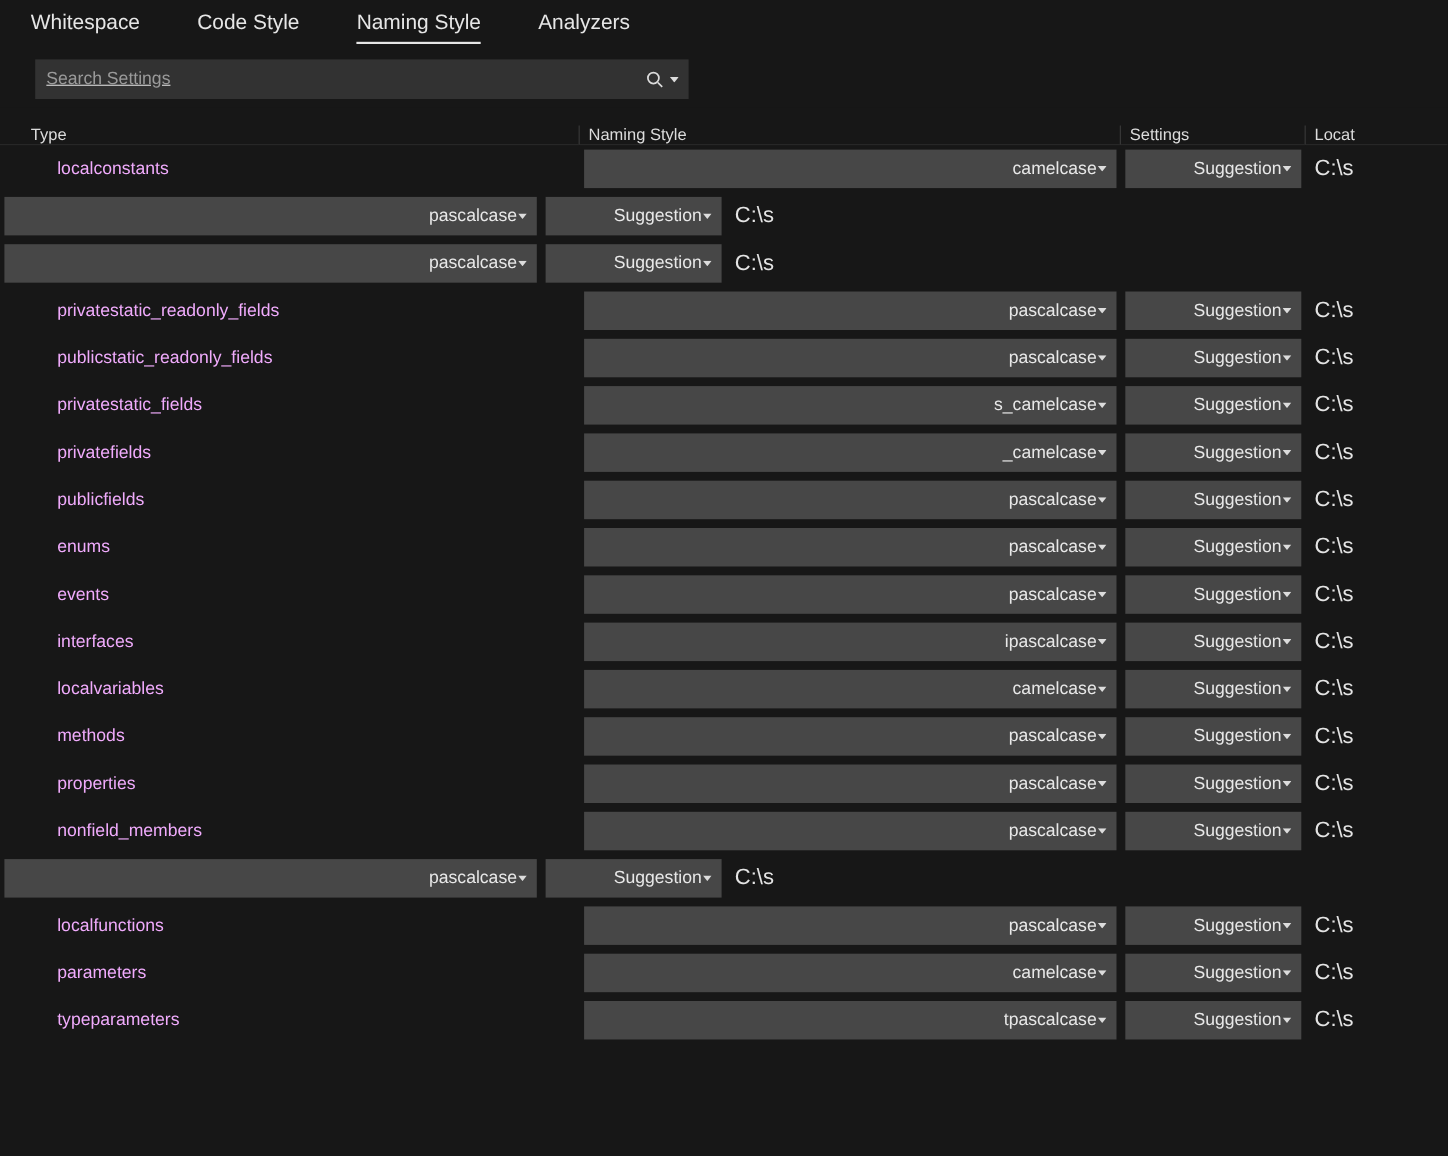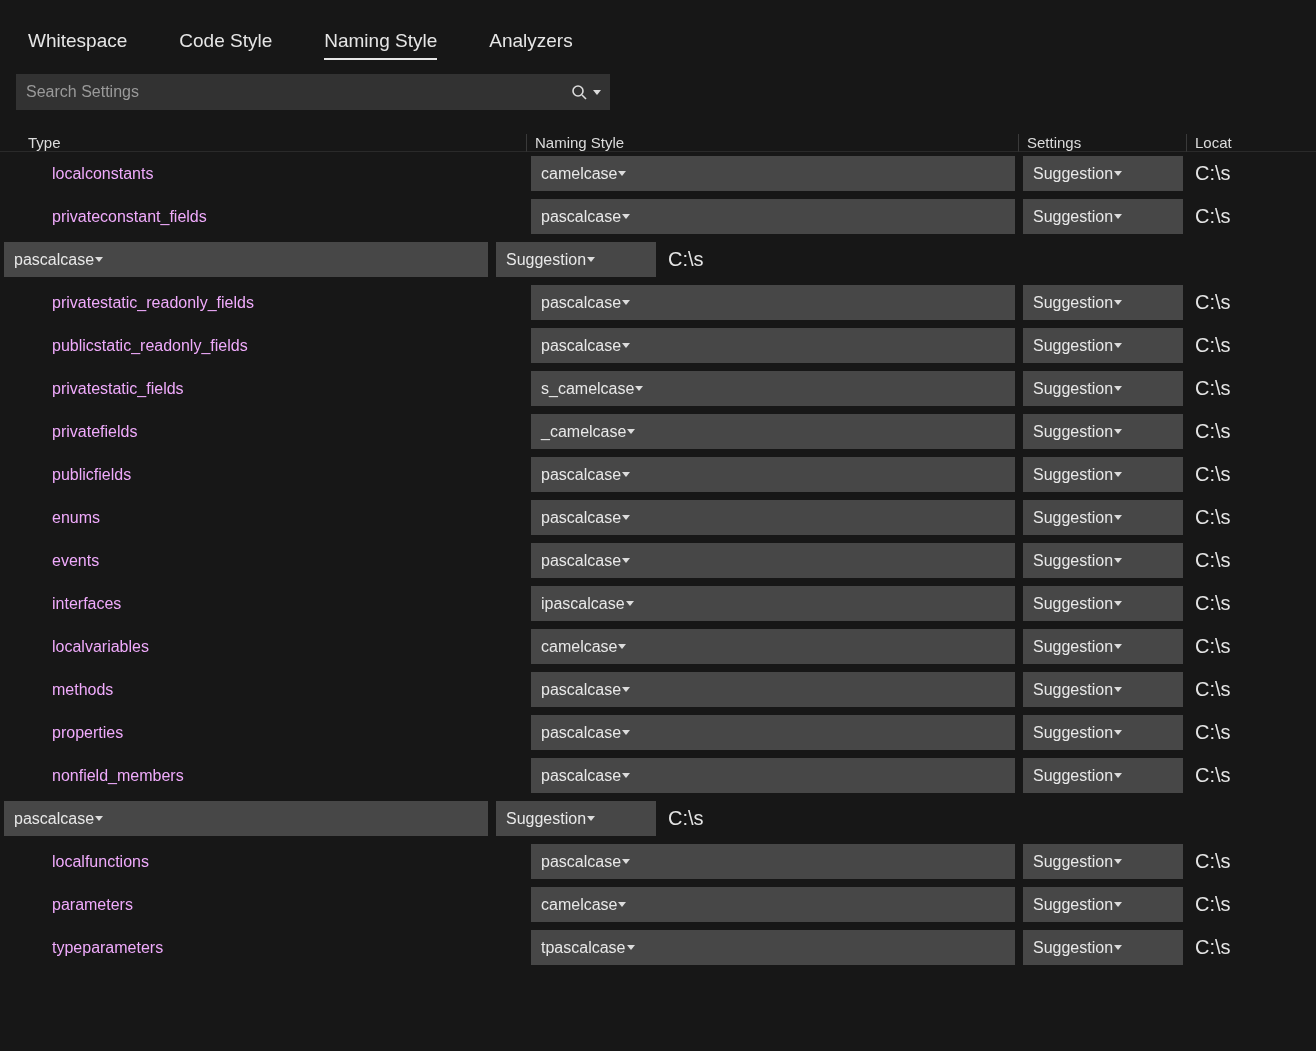--- a/index.html
+++ b/index.html
@@ -6,38 +6,38 @@
   html, body {
     width: 1316px;
     height: 1051px;
     background: #171717;
     font-family: "Segoe UI", Arial, sans-serif;
     color: #dcdcdc;
     overflow: hidden;
   }
   .root {
     padding: 10px 0 0 0;
-    margin-top: 20px;
   }
   .tabs {
     display: flex;
     gap: 52px;
     padding: 0 28px 14px 28px;
   }
   .tab {
     font-size: 19px;
     color: #e6e6e6;
     padding-bottom: 6px;
     cursor: pointer;
   }
   .tab.active {
     border-bottom: 2px solid #e6e6e6;
   }
   .search-row {
-    padding: 0 24px 8px 16px;
+    padding: 0 24px 8px 32px;
+    text-decoration: underline;
   }
   .search-box {
     width: 594px;
     height: 36px;
     background: #323232;
     display: flex;
     align-items: center;
     padding: 0 8px 0 10px;
   }
   .search-input {
@@ -99,21 +99,21 @@
   }
   .style-cell { width: 492px; padding: 0 4px; }
   .severity-cell { width: 168px; padding: 0 4px; }
   .location-cell { width: 129px; padding-left: 8px; font-size: 20px; color: #e4e4e4; overflow: hidden; white-space: nowrap; }
 
   .dropdown {
     height: 35px;
     background: #474747;
     display: flex;
     align-items: center;
-    justify-content: flex-start;
+    justify-content: flex-end;
     padding: 0 8px 0 10px;
     font-size: 16px;
     color: #e8e8e8;
     cursor: pointer;
   }
   .dropdown .chev {
     width: 10px; height: 10px;
     display: flex; align-items: center; justify-content: center;
   }
   .chev svg, .search-dd svg { display: block; }
@@ -173,21 +173,20 @@
               <span class="chev">
                 <svg width="8" height="5" viewBox="0 0 8 5">
                   <path d="M0 0 L4 5 L8 0 Z" fill="#dcdcdc"></path>
                 </svg>
               </span>
             </div>
           </div>
           <div class="location-cell">C:\s</div>
         </div>
         <div class="data-row">
-          <div class="type-cell">privateconstant_fields</div>
           <div class="style-cell">
             <div class="dropdown">
               <span>pascalcase</span>
               <span class="chev">
                 <svg width="8" height="5" viewBox="0 0 8 5">
                   <path d="M0 0 L4 5 L8 0 Z" fill="#dcdcdc"></path>
                 </svg>
               </span>
             </div>
           </div>

